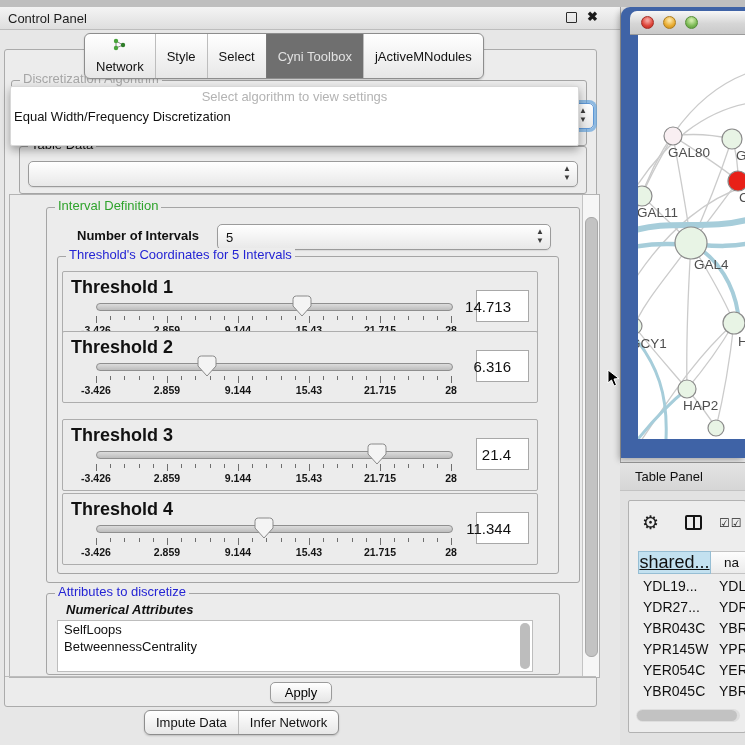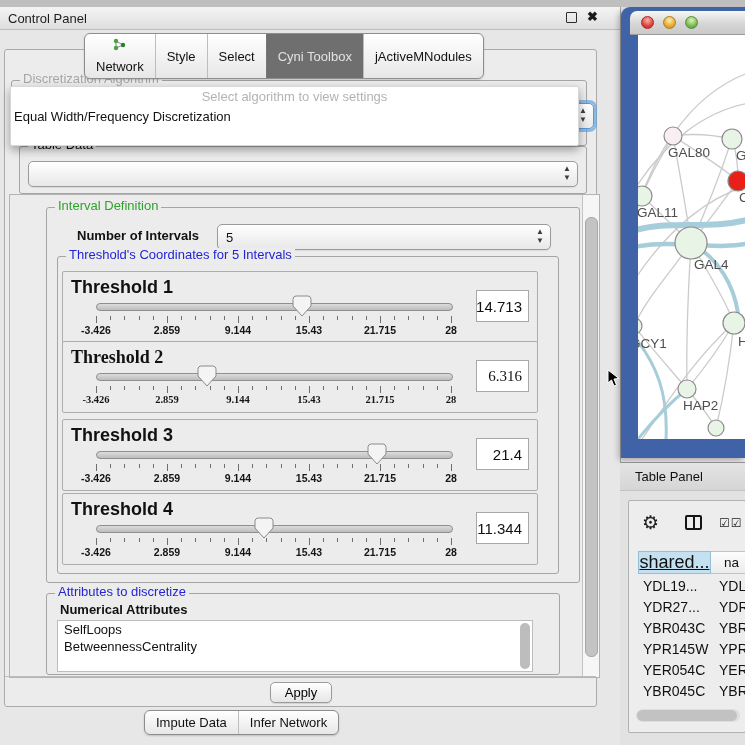--- a/index.html
+++ b/index.html
@@ -52,21 +52,21 @@
   .thr-label{position:absolute;left:8px;top:5px;font-weight:bold;font-size:18px;}
   .thr-track{position:absolute;left:33px;top:31px;width:355px;height:6px;border:1px solid #8f8f8f;border-radius:4px;
              background:linear-gradient(#dcdcdc,#bdbdbd);}
   .thr-thumb{position:absolute;top:-9px;width:20px;height:22px;}
   .thr-ticks{position:absolute;left:33px;top:44px;width:356px;height:8px;}
   .tick{position:absolute;top:0;width:1px;height:4px;background:#6e6e6e;}
   .tick.major{height:7px;}
   .tick-lbls{position:absolute;left:33px;top:52px;width:356px;height:12px;}
   .tick-lbl{position:absolute;transform:translateX(-50%);font-size:10.5px;font-weight:bold;color:#151515;white-space:nowrap;}
   .thr-value{position:absolute;right:8px;top:18px;width:53px;height:32px;background:#ffffff;border:1px solid #a8a8a8;
-             font-size:15px;display:flex;align-items:center;justify-content:flex-end;padding-right:6px;box-sizing:border-box;}
+             font-size:15px;display:flex;align-items:center;justify-content:flex-end;padding-right:17px;box-sizing:border-box;}
   
   .attr-list{position:absolute;background:#ffffff;border:1px solid #bdbdbd;overflow:hidden;}
   .attr-item{font-size:13px;line-height:17px;padding-left:6px;white-space:nowrap;}
   .attr-vscroll{position:absolute;right:2px;top:2px;bottom:2px;width:10px;background:#e9e9e9;border-radius:5px;}
   .attr-vscroll .thumb{position:absolute;left:0;top:0;width:10px;height:100%;background:#bdbdbd;border-radius:5px;}
   .btn{position:absolute;height:21px;border:1px solid #9b9b9b;border-radius:5px;background:linear-gradient(#ffffff,#e6e6e6);
        font-size:13px;display:flex;align-items:center;justify-content:center;box-shadow:0 1px 1px rgba(0,0,0,.12);}
   .divider-h{position:absolute;left:0;right:0;height:1px;background:#bdbdbd;}
   
   .net-win{position:absolute;left:621px;top:0;width:124px;height:451px;background:#3f63a6;border-radius:9px 0 0 0;
@@ -211,21 +211,21 @@
                   <div class="tick-lbls">
                     <span class="tick-lbl" style="left:0px">-3.426</span>
                     <span class="tick-lbl" style="left:71px">2.859</span>
                     <span class="tick-lbl" style="left:142px">9.144</span>
                     <span class="tick-lbl" style="left:213px">15.43</span>
                     <span class="tick-lbl" style="left:284px">21.715</span>
                     <span class="tick-lbl" style="left:355px">28</span>
                   </div>
                   <div class="thr-value">14.713</div>
                 </div>
-                <div class="thr-panel" style="top: 84px; font-family: Liberation Serif, serif;">
+                <div class="thr-panel" style="top: 74px;">
                   <span class="thr-label">Threshold 2</span>
                   <div class="thr-track">
                     <span class="thr-thumb" style="left:100.0px"><svg width="20" height="22" viewBox="0 0 20 22">
                         <path d="M4.5 1 H15.5 C17.7 1 19 2.3 19 4.5 V11 L10 21 L1 11 V4.5 C1 2.3 2.3 1 4.5 1 Z" fill="#f4f4f4" stroke="#8a8a8a"></path>
                       </svg></span>
                   </div>
                   <div class="thr-ticks">
                     <span class="tick major" style="left:0.0px"></span>
                     <span class="tick" style="left:14.2px"></span>
                     <span class="tick" style="left:28.4px"></span>
@@ -352,21 +352,21 @@
                     <span class="tick-lbl" style="left:355px">28</span>
                   </div>
                   <div class="thr-value">11.344</div>
                 </div>
               </div>
           </div>
         </div>
 
         <div class="grp" style="left:36px;top:398px;width:512px;height:80px;">
           <span class="lg lg-blue">Attributes to discretize</span>
-          <span class="boldlbl" style="position:absolute;left:13px;top:8px;">Numerical Attributes</span>
+          <span class="boldlbl" style="position:absolute;left:19px;top:8px;font-style:italic;">Numerical Attributes</span>
           <div class="attr-list" style="left:10px;top:26px;width:474px;height:50px;">
             <div id="attr-items">
                 <div class="attr-item">SelfLoops</div>
                 <div class="attr-item">BetweennessCentrality</div>
               </div>
             <div class="attr-vscroll">
                 <div class="thumb"></div>
               </div>
           </div>
         </div>

